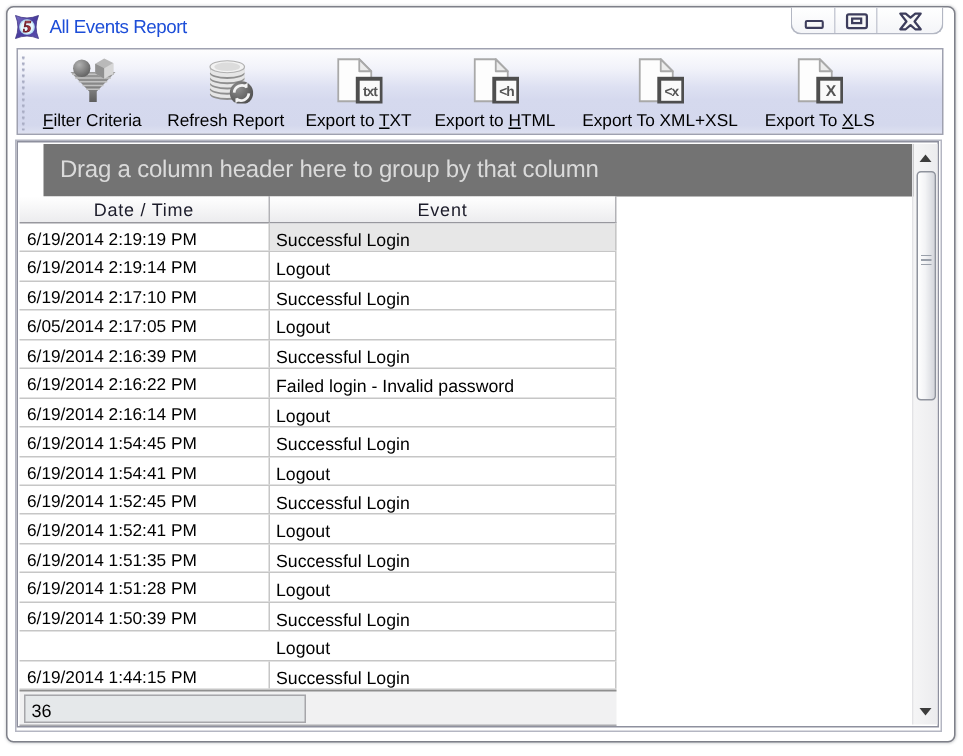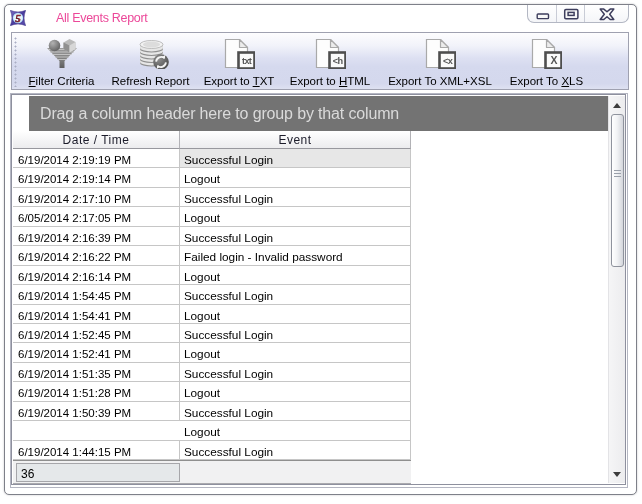--- a/index.html
+++ b/index.html
@@ -1,19 +1,19 @@
 <!DOCTYPE html>
 <html><head><meta charset="utf-8"><title>All Events Report</title>
 <style>
 *{margin:0;padding:0;box-sizing:border-box;}
 html,body{width:642px;height:504px;background:#fff;font-family:"Liberation Sans",sans-serif;}
 #win{position:absolute;left:4px;top:4px;width:633px;height:491px;background:#fff;
   border:1px solid #7e8089;border-radius:5px;box-shadow:0 0 2px rgba(110,112,120,0.45);}
 #appicon{position:absolute;left:5px;top:5px;}
-#title{position:absolute;left:28px;top:6px;font-size:12.5px;letter-spacing:-0.3px;color:#ec4899;margin-left:23px;}
+#title{position:absolute;left:28px;top:6px;font-size:12.5px;letter-spacing:-0.3px;color:#1d4ed8;}
 #btng{position:absolute;left:522px;top:0px;width:102px;height:18px;
   border:1px solid #b3b7c3;border-top:none;border-radius:0 0 7px 7px;
   background:linear-gradient(#ffffff,#f4f5f8);}
 .bdiv{position:absolute;top:0;width:1px;height:17px;background:#c9ccd6;}
 #btng svg{position:absolute;top:0;}
 #toolbar{position:absolute;left:6px;top:27px;width:618px;height:58px;
   border:1px solid #9fa1b0;
   background:linear-gradient(#fdfdfe 0%,#f2f3fa 22%,#dde0f2 45%,#d5d9ee 60%,#d4d8ed 90%,#dee1f1 100%);}
 #grip{position:absolute;left:2px;top:4px;width:3px;height:50px;
   background-image:radial-gradient(circle at 1.5px 1.5px,#a9adc4 0.9px,transparent 1.1px);
@@ -33,21 +33,21 @@
 #hc1{left:8px;width:167px;}
 #hc2{left:175px;width:231px;}
 .drow{position:absolute;left:8px;width:398px;height:19.44px;border-bottom:1px solid #c6c6c6;}
 .dc1{position:absolute;left:0;top:0;width:167px;height:100%;border-right:1px solid #c6c6c6;
   font-size:11.5px;color:#000;padding-left:5px;line-height:22px;white-space:nowrap;}
 .dc2{position:absolute;left:167px;top:0;width:231px;height:100%;border-right:1px solid #c6c6c6;
   font-size:11.8px;color:#000;padding-left:4px;line-height:22px;white-space:nowrap;}
 .sel{background:#e7e7e7;}
 #footer{position:absolute;left:8px;top:455px;width:398px;height:24px;background:#f1f1f2;
   border-top:1px solid #8f8f8f;border-bottom:1px solid #aaaaae;}
-#f36{position:absolute;left:3px;top:2px;width:164px;height:19px;background:#e5e8ea;
+#f36{position:absolute;left:3px;top:2px;width:188px;height:19px;background:#e5e8ea;
   border:1px solid #a6a6aa;font-size:12px;color:#000;padding-left:4px;line-height:20px;}
 #vsb{position:absolute;left:603px;top:91px;width:17px;height:387px;
   background:linear-gradient(90deg,#f5f5f6,#ececee);border-left:1px solid #e3e3e6;}
 .sarr{position:absolute;left:4px;width:0;height:0;border-left:4.5px solid transparent;border-right:4.5px solid transparent;}
 #sup{top:7px;border-bottom:5px solid #3c3c3c;}
 #sdn{bottom:6px;border-top:5px solid #3c3c3c;}
 #sthumb{position:absolute;left:1.5px;top:18px;width:13.5px;height:153px;
   border:1px solid #8f939d;border-radius:3px;
   background:linear-gradient(90deg,#ffffff 0%,#f2f3f5 45%,#d4d6dc 100%);}
 #sgrip{position:absolute;left:2.5px;top:55px;width:7px;height:8px;

